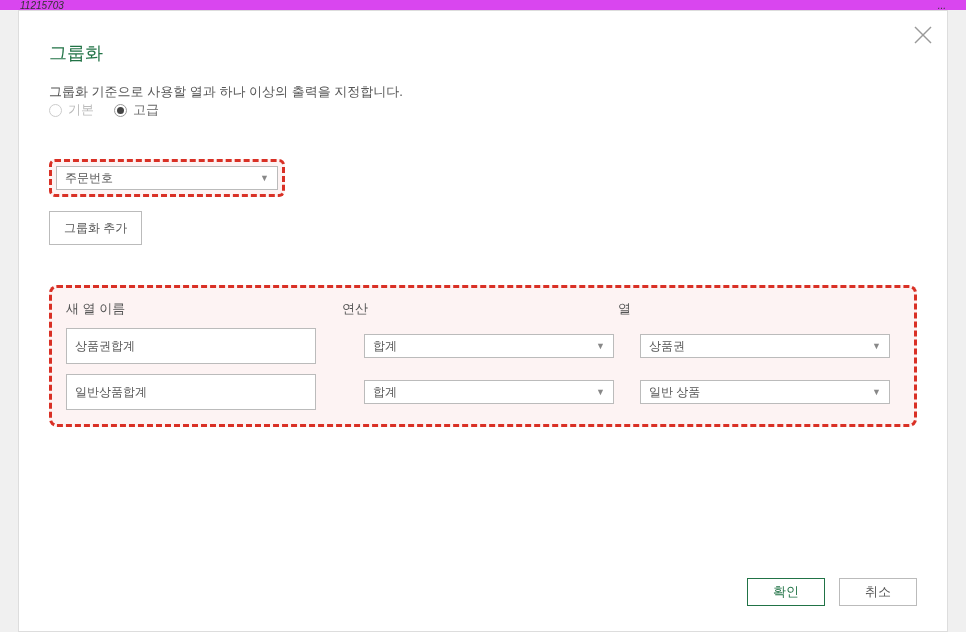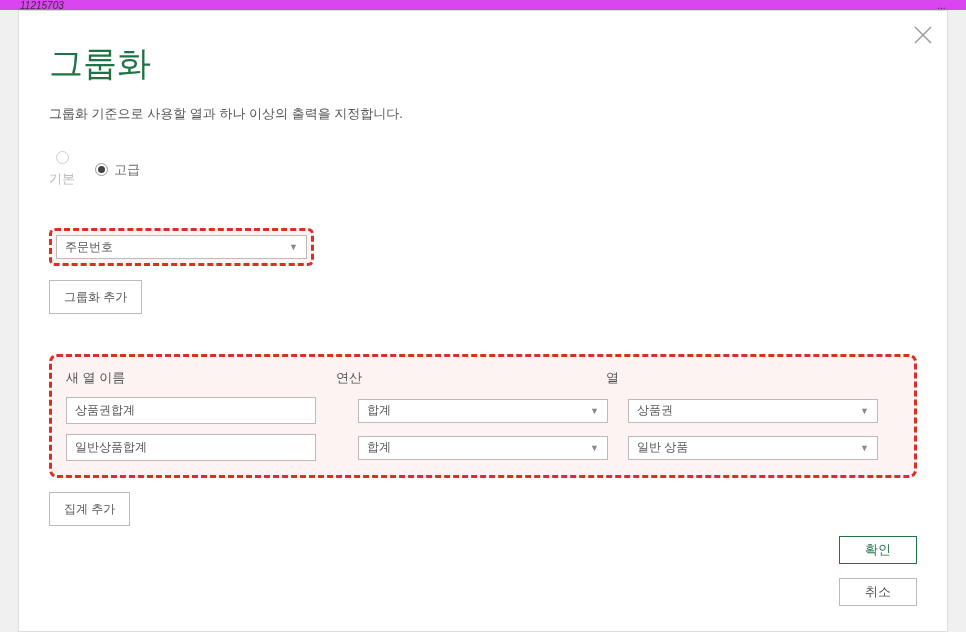--- a/index.html
+++ b/index.html
@@ -42,29 +42,28 @@
       width: 24px;
       height: 24px;
       cursor: pointer;
       color: #888;
     }
     .close-x svg {
       width: 100%;
       height: 100%;
     }
     .dialog-title {
-      font-size: 34px;
+      font-size: 18px;
       font-weight: 400;
       color: #217346;
       margin-bottom: 18px;
     }
     .dialog-subtitle {
       font-size: 13px;
       color: #555;
-      margin-bottom: 28px;
     }
     .radio-row {
       display: flex;
       gap: 20px;
       align-items: center;
       margin-bottom: 40px;
       font-size: 13px;
       color: #666;
     }
     .radio-item {
@@ -87,21 +86,20 @@
     }
     .radio-circle.selected::after {
       content: "";
       width: 7px;
       height: 7px;
       background: #444;
       border-radius: 50%;
     }
     .radio-item.disabled {
       color: #bbb;
-      flex-direction: column;
     }
     .highlight-box-1 {
       border: 3px dashed #d93025;
       border-radius: 6px;
       padding: 4px;
       display: inline-block;
       margin-bottom: 14px;
       background: #fdf3f3;
     }
     .dropdown {
@@ -110,21 +108,21 @@
       height: 24px;
       display: flex;
       align-items: center;
       justify-content: space-between;
       padding: 0 8px;
       font-size: 12px;
       color: #555;
       cursor: pointer;
     }
     .dropdown.group-dd {
-      width: 251px;
+      width: 222px;
     }
     .dd-arrow {
       font-size: 9px;
       color: #888;
     }
     .btn-small {
       border: 1px solid #bbb;
       background: #fff;
       height: 28px;
       padding: 16px 14px;
@@ -138,48 +136,47 @@
     .highlight-box-2 {
       border: 3px dashed #d93025;
       border-radius: 8px;
       padding: 12px 14px 14px 14px;
       background: #fdf3f3;
       margin-bottom: 14px;
     }
     .agg-grid {
       display: grid;
       grid-template-columns: 250px 250px 250px;
-      gap: 10px 20px;
+      gap: 10px 26px;
       align-items: center;
     }
     .col-header {
       font-size: 13px;
       color: #555;
     }
     .text-input {
       border: 1px solid #bbb;
       background: #fff;
-      height: 27px;
+      height: 36px;
       padding: 0 8px;
       font-size: 12px;
       color: #555;
       width: 100%;
       outline: none;
     }
     .agg-dropdown {
       width: 100%;
       margin-left: 22px;
     }
     .footer {
       position: absolute;
       right: 30px;
       bottom: 25px;
       display: flex;
       gap: 14px;
-      flex-direction: column;
     }
     .btn-footer {
       width: 78px;
       height: 28px;
       border: 1px solid #bbb;
       background: #fff;
       font-size: 13px;
       cursor: pointer;
       display: flex;
       align-items: center;
@@ -255,22 +252,19 @@
         <span>합계</span>
         <span class="dd-arrow">▼</span>
       </div>
       <div class="dropdown agg-dropdown">
         <span>일반 상품</span>
         <span class="dd-arrow">▼</span>
       </div>
     </div>
   </div>
 
-  <div>
-    <button class="btn-small" style="margin-bottom:0">집계 추가</button>
-  </div>
 
   <div class="footer">
     <div class="btn-footer btn-ok">확인</div>
     <div class="btn-footer btn-cancel">취소</div>
   </div>
 
 </div>
 
 </body></html>

